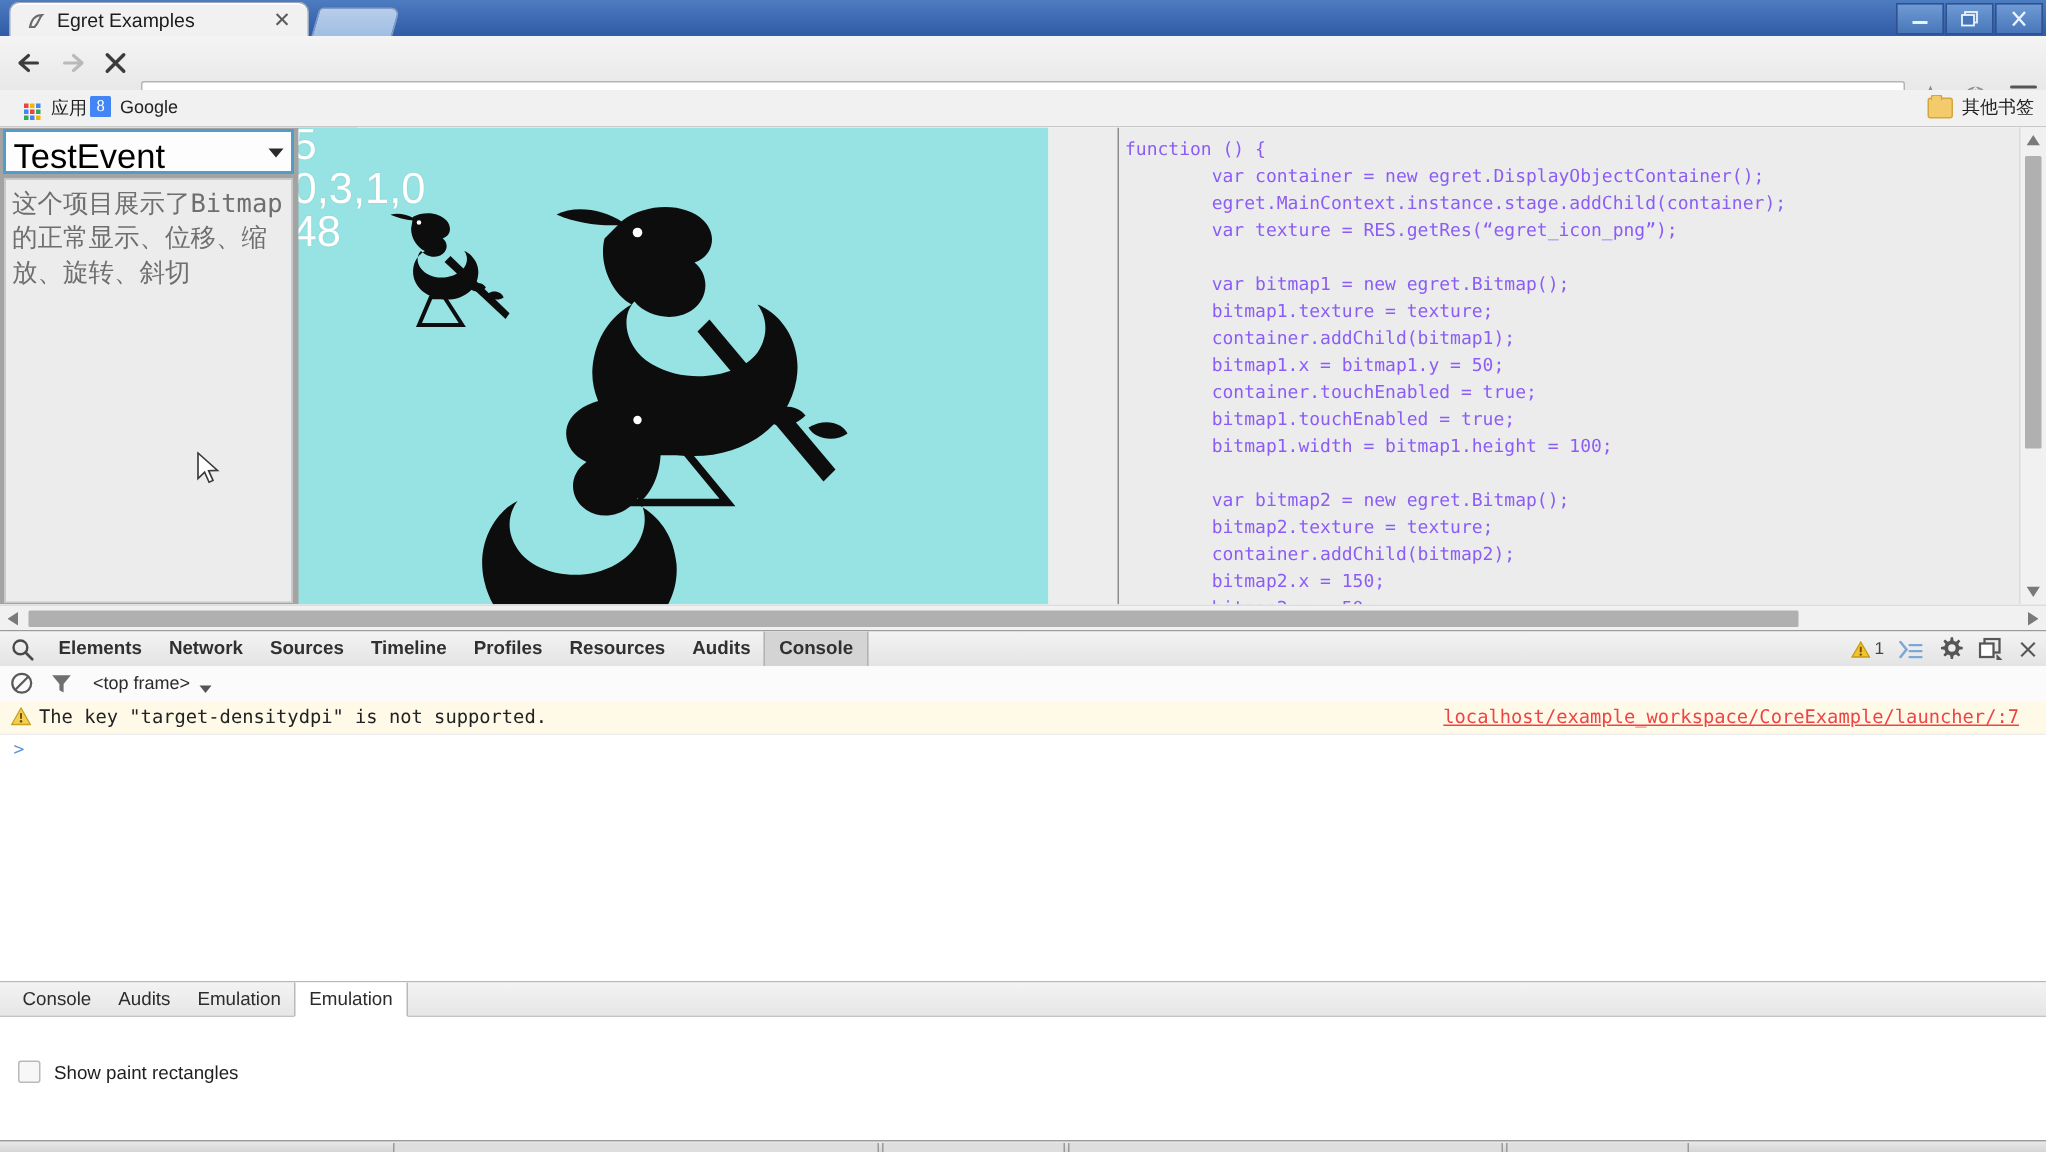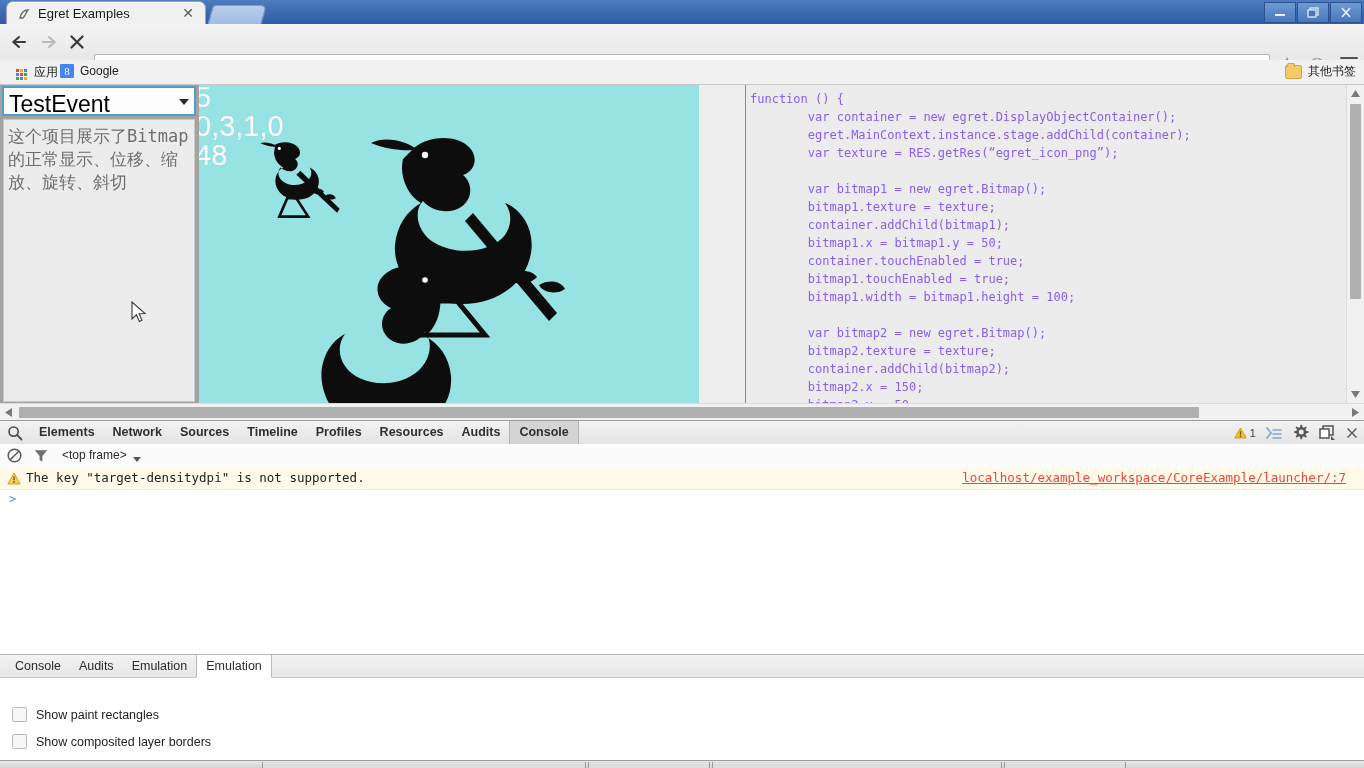--- a/index.html
+++ b/index.html
@@ -685,24 +685,20 @@
         <div class="dw-tab">Audits</div>
         <div class="dw-tab">Emulation</div>
         <div class="dw-tab active">Emulation</div>
       </div>
 
       <div class="render-opts">
         <div class="ropt">
           <span class="cbox"></span>
           <label>Show paint rectangles</label>
         </div>
-        <div class="ropt">
-          <span class="cbox"></span>
-          <label>Show composited layer borders</label>
-        </div>
       </div>
     </div>
   </div>
 
   <div class="taskbar">
     <div class="tb-item" style="left:262px; width:322px;"></div>
     <div class="tb-item" style="left:588px; width:120px;"></div>
     <div class="tb-item" style="left:712px; width:288px;"></div>
     <div class="tb-item" style="left:1004px; width:120px;"></div>
   </div>

